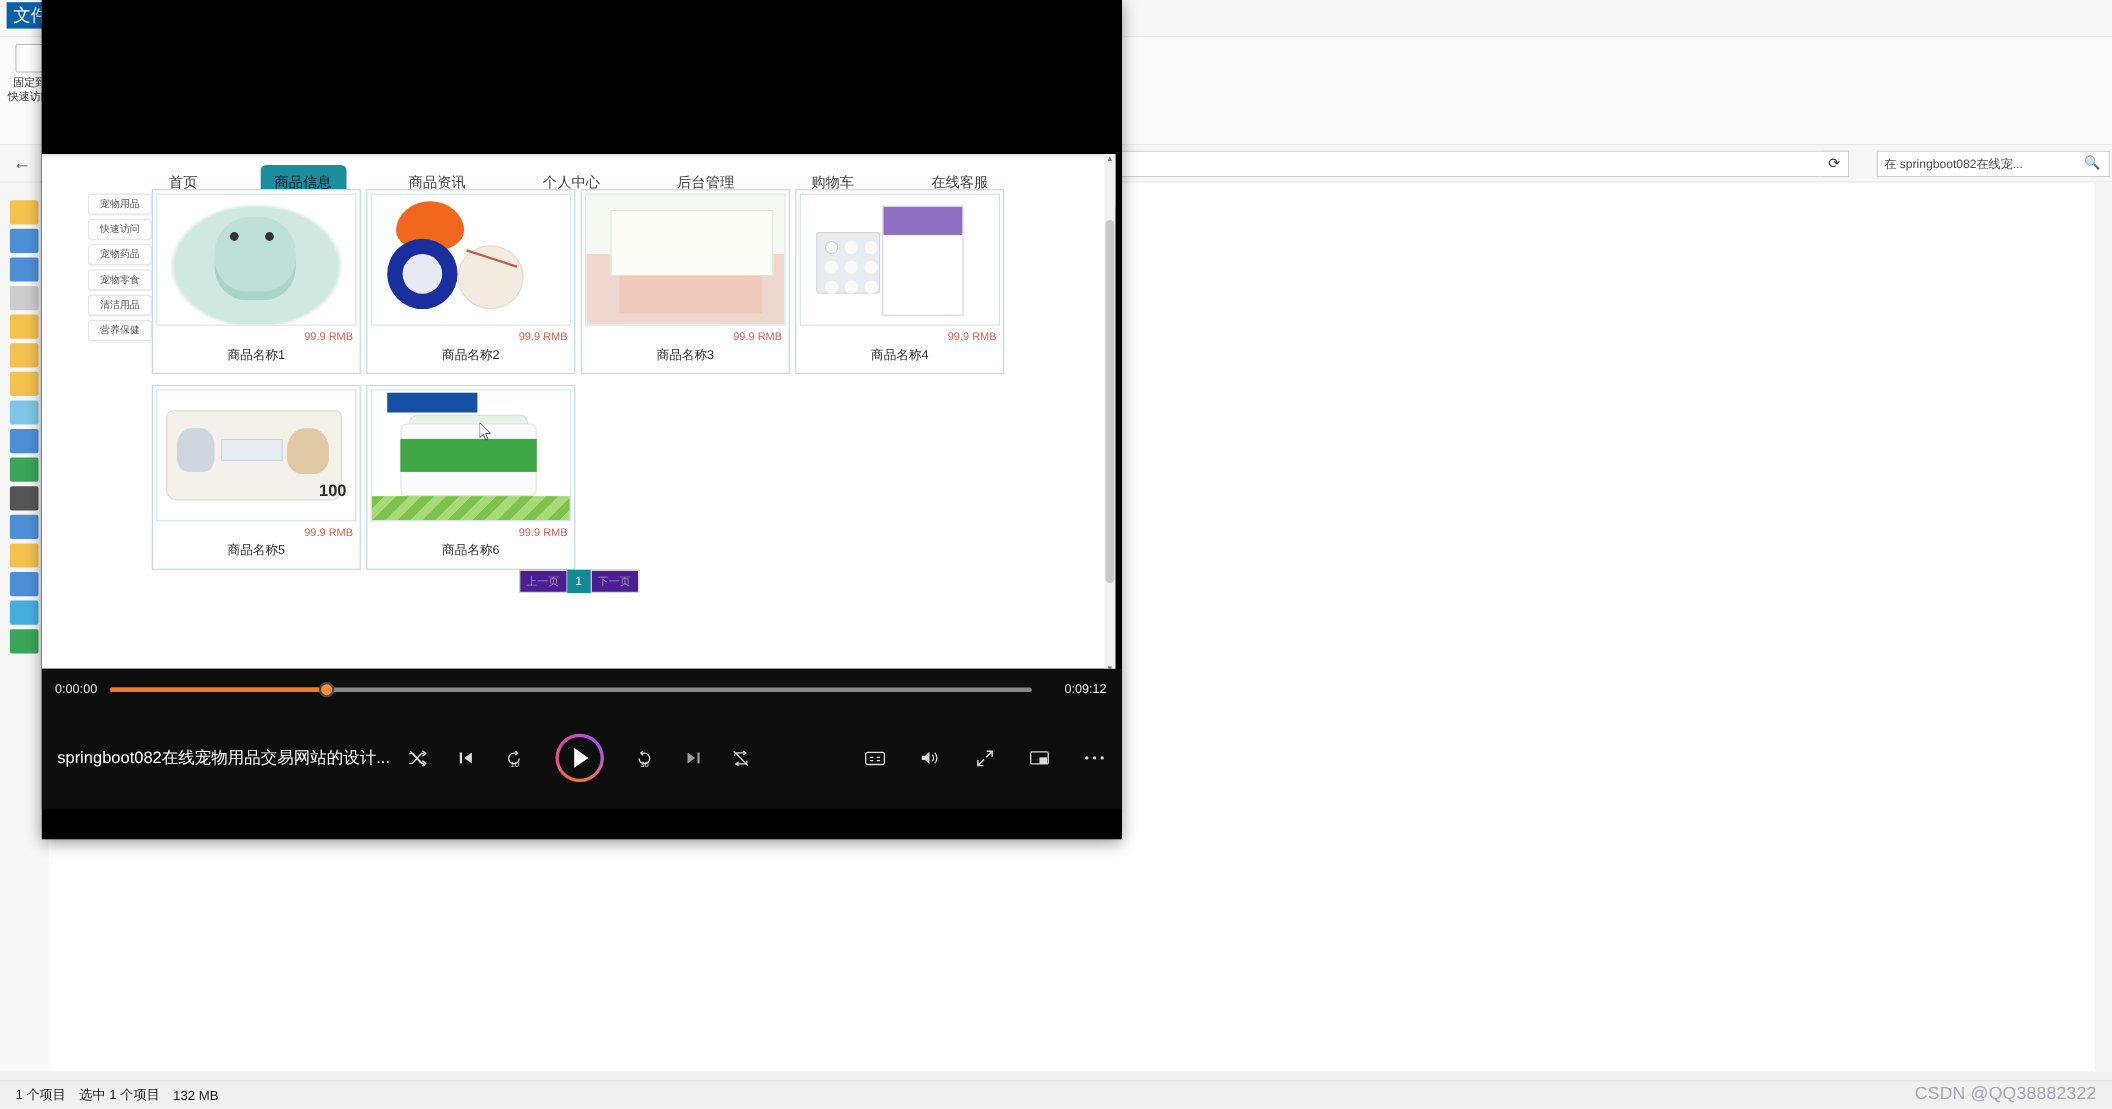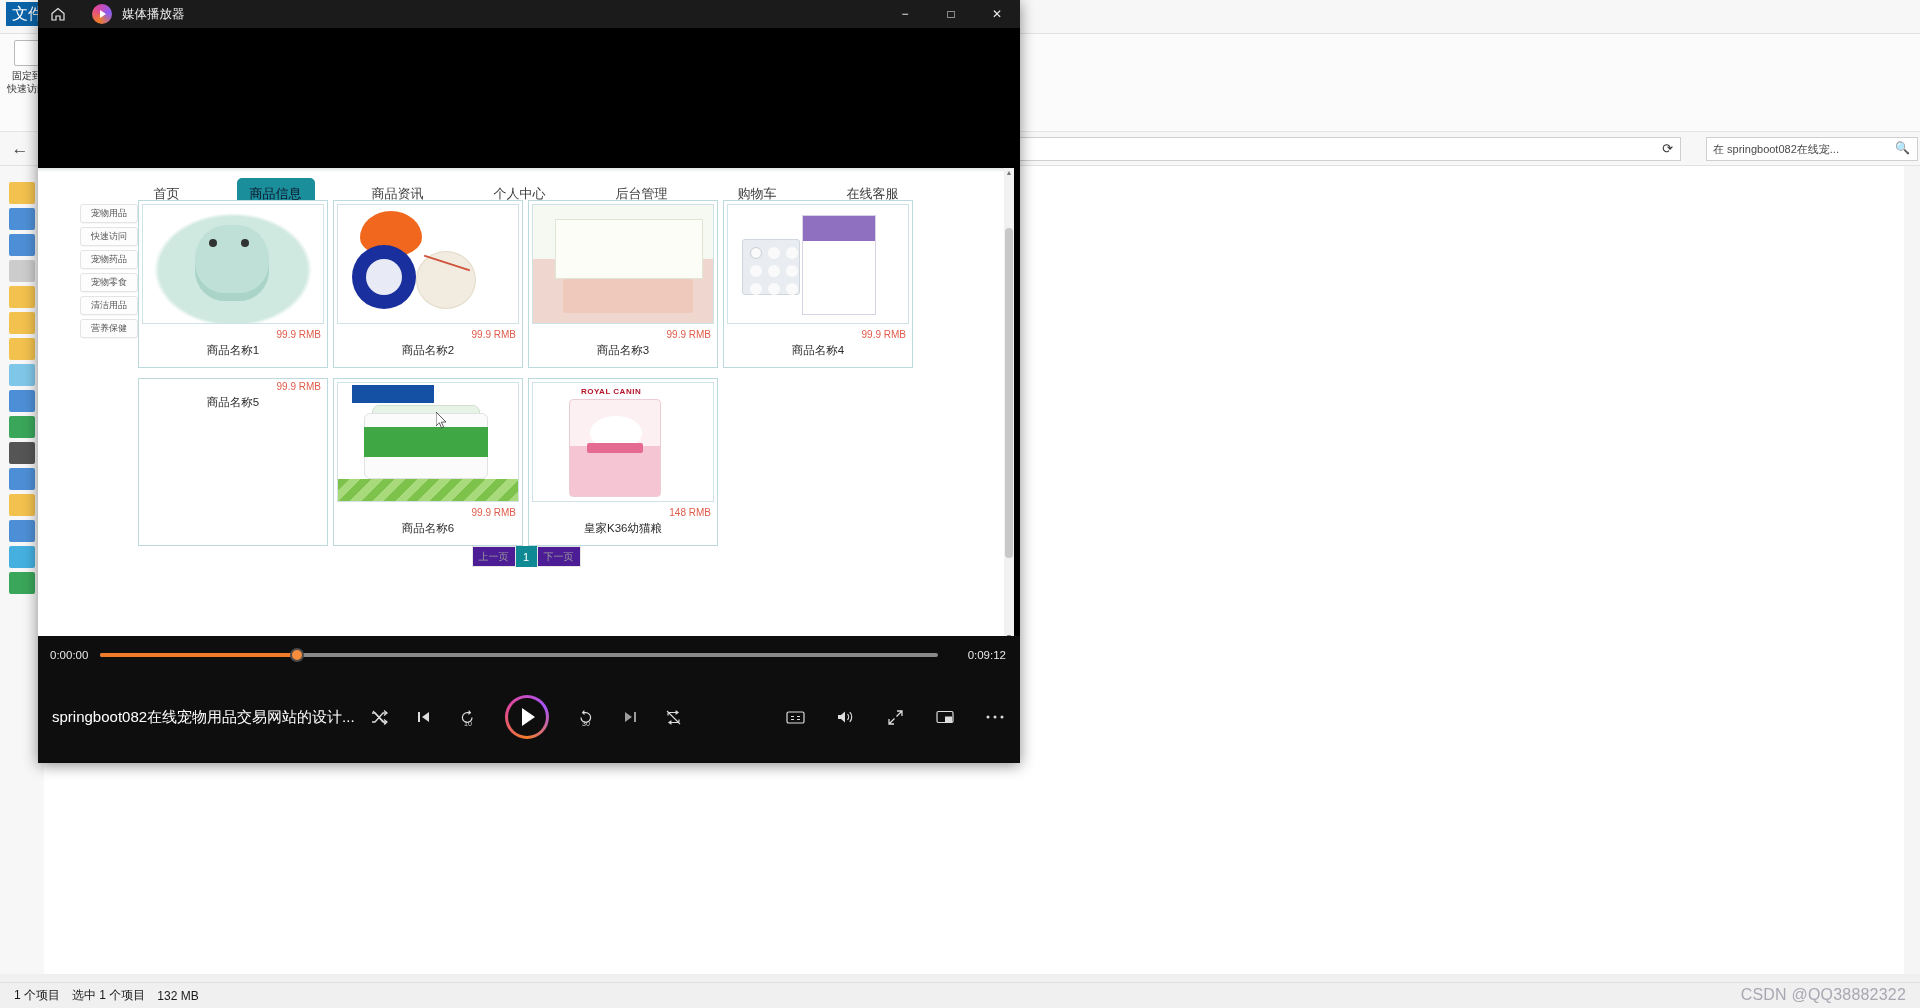--- a/index.html
+++ b/index.html
@@ -193,36 +193,20 @@
   <div class="exp-status">
     <span>1 个项目</span>
     <span>选中 1 个项目</span>
     <span>132 MB</span>
   </div>
   <div class="exp-watermark">CSDN @QQ38882322</div>
 </div>
 
 <div class="player">
 
-  <div class="player-titlebar">
-    <div class="pt-home">
-      <svg width="16" height="16" viewBox="0 0 16 16">
-          <path d="M2 7.5 8 2.5l6 5V14H10v-4H6v4H2z" fill="none" stroke="#e8e8e8" stroke-width="1.2"></path>
-        </svg>
-    </div>
-    <div class="pt-app-ico">
-        <i></i>
-      </div>
-    <div class="pt-title">媒体播放器</div>
-    <div class="pt-wc">
-      <div>−</div>
-      <div>□</div>
-      <div class="close">✕</div>
-    </div>
-  </div>
 
   <div class="video-area">
 
     <div class="web">
       <div class="web-header-shadow"></div>
 
       <div class="web-nav">
         <div class="item">首页</div>
         <div class="item active">商品信息</div>
         <div class="item">商品资讯</div>
@@ -277,47 +261,45 @@
                     <div class="blis"></div>
                   </div>
               </div>
               <div class="price">99.9 RMB</div>
               <div class="pname">商品名称4</div>
             </div>
           </div>
 
           <div class="row">
             <div class="card">
+              <div class="imgbox">
+                <div class="art art-5">
+                    <div class="pk"></div>
+                    <div class="cat"></div>
+                    <div class="lbl"></div>
+                    <div class="dog"></div>
+                    <div class="n100">100</div>
+                  </div>
+              </div>
               <div class="price">99.9 RMB</div>
               <div class="pname">商品名称5</div>
             </div>
             <div class="card">
               <div class="imgbox">
                 <div class="art art-6">
                     <div class="blue"></div>
                     <div class="lid"></div>
                     <div class="jar"></div>
                     <div class="band"></div>
                     <div class="grass"></div>
                   </div>
               </div>
               <div class="price">99.9 RMB</div>
               <div class="pname">商品名称6</div>
             </div>
-            <div class="card">
-              <div class="imgbox">
-                <div class="art art-7">
-                    <div class="rc">ROYAL CANIN</div>
-                    <div class="bag"></div>
-                    <div class="kit"></div>
-                  </div>
-              </div>
-              <div class="price">148 RMB</div>
-              <div class="pname">皇家K36幼猫粮</div>
-            </div>
           </div>
         </div>
 
         <div class="pager">
           <div class="pg">上一页</div>
           <div class="pg active">1</div>
           <div class="pg">下一页</div>
         </div>
       </div>
 

